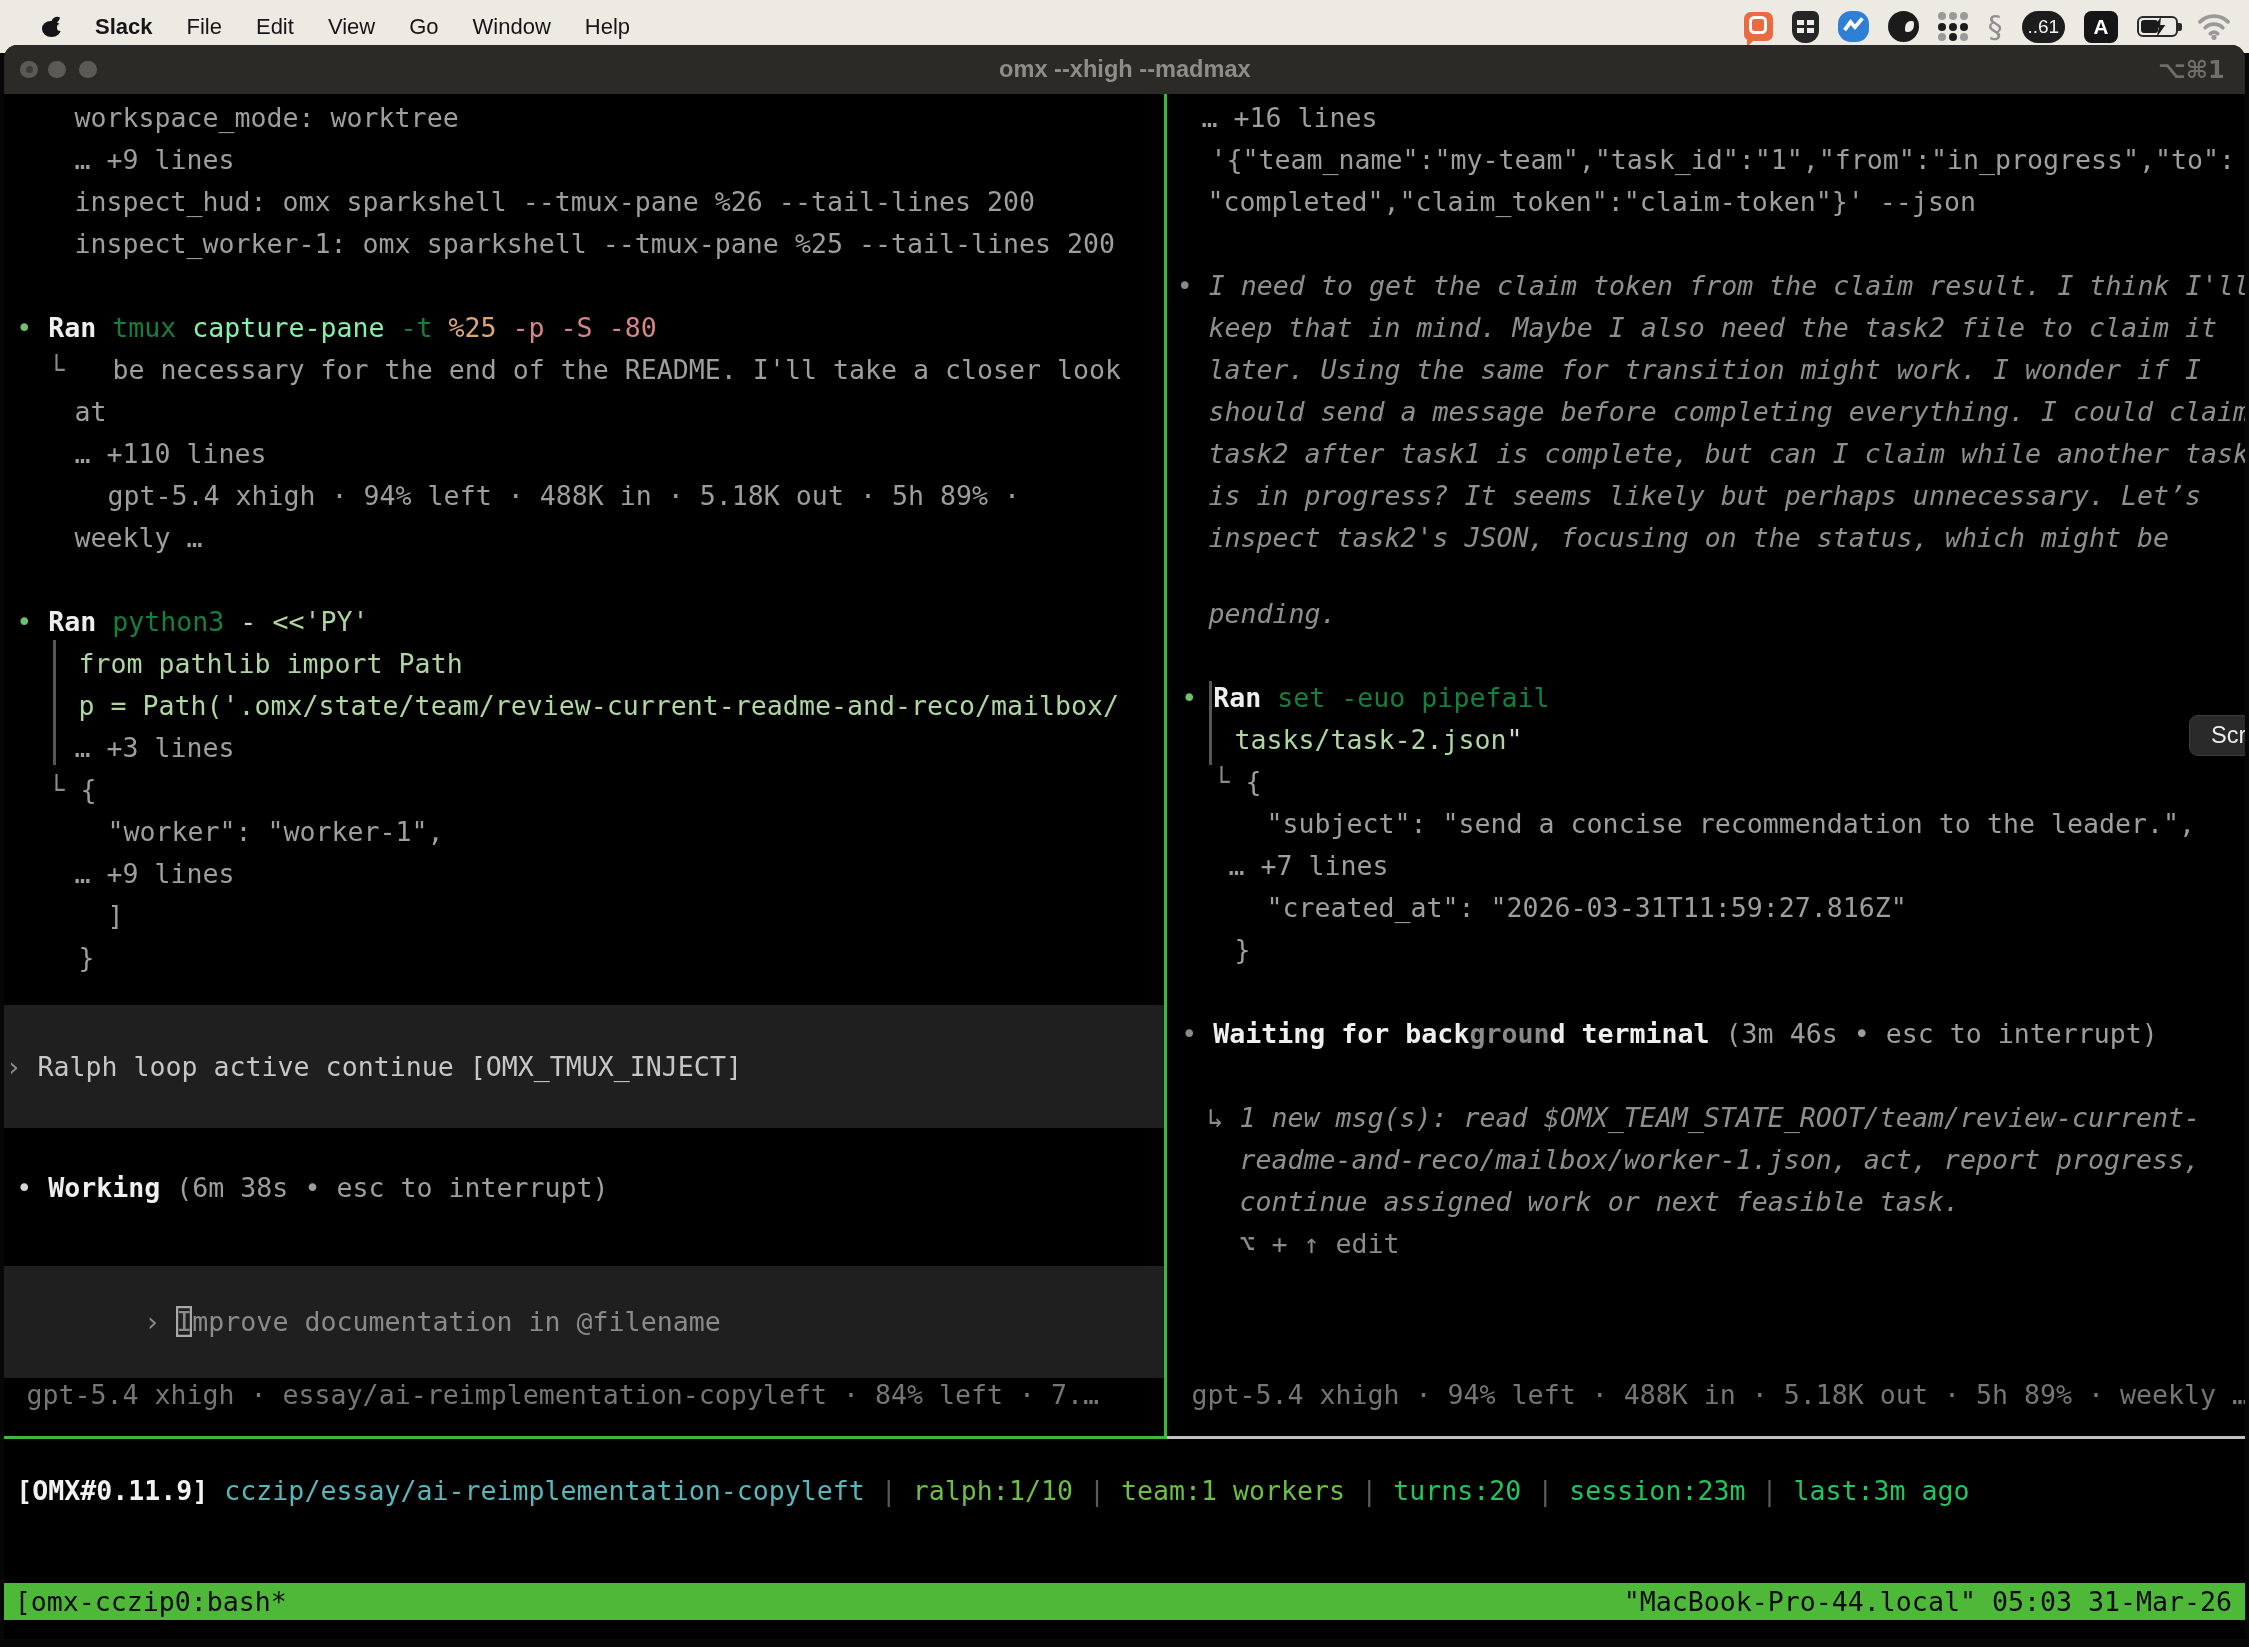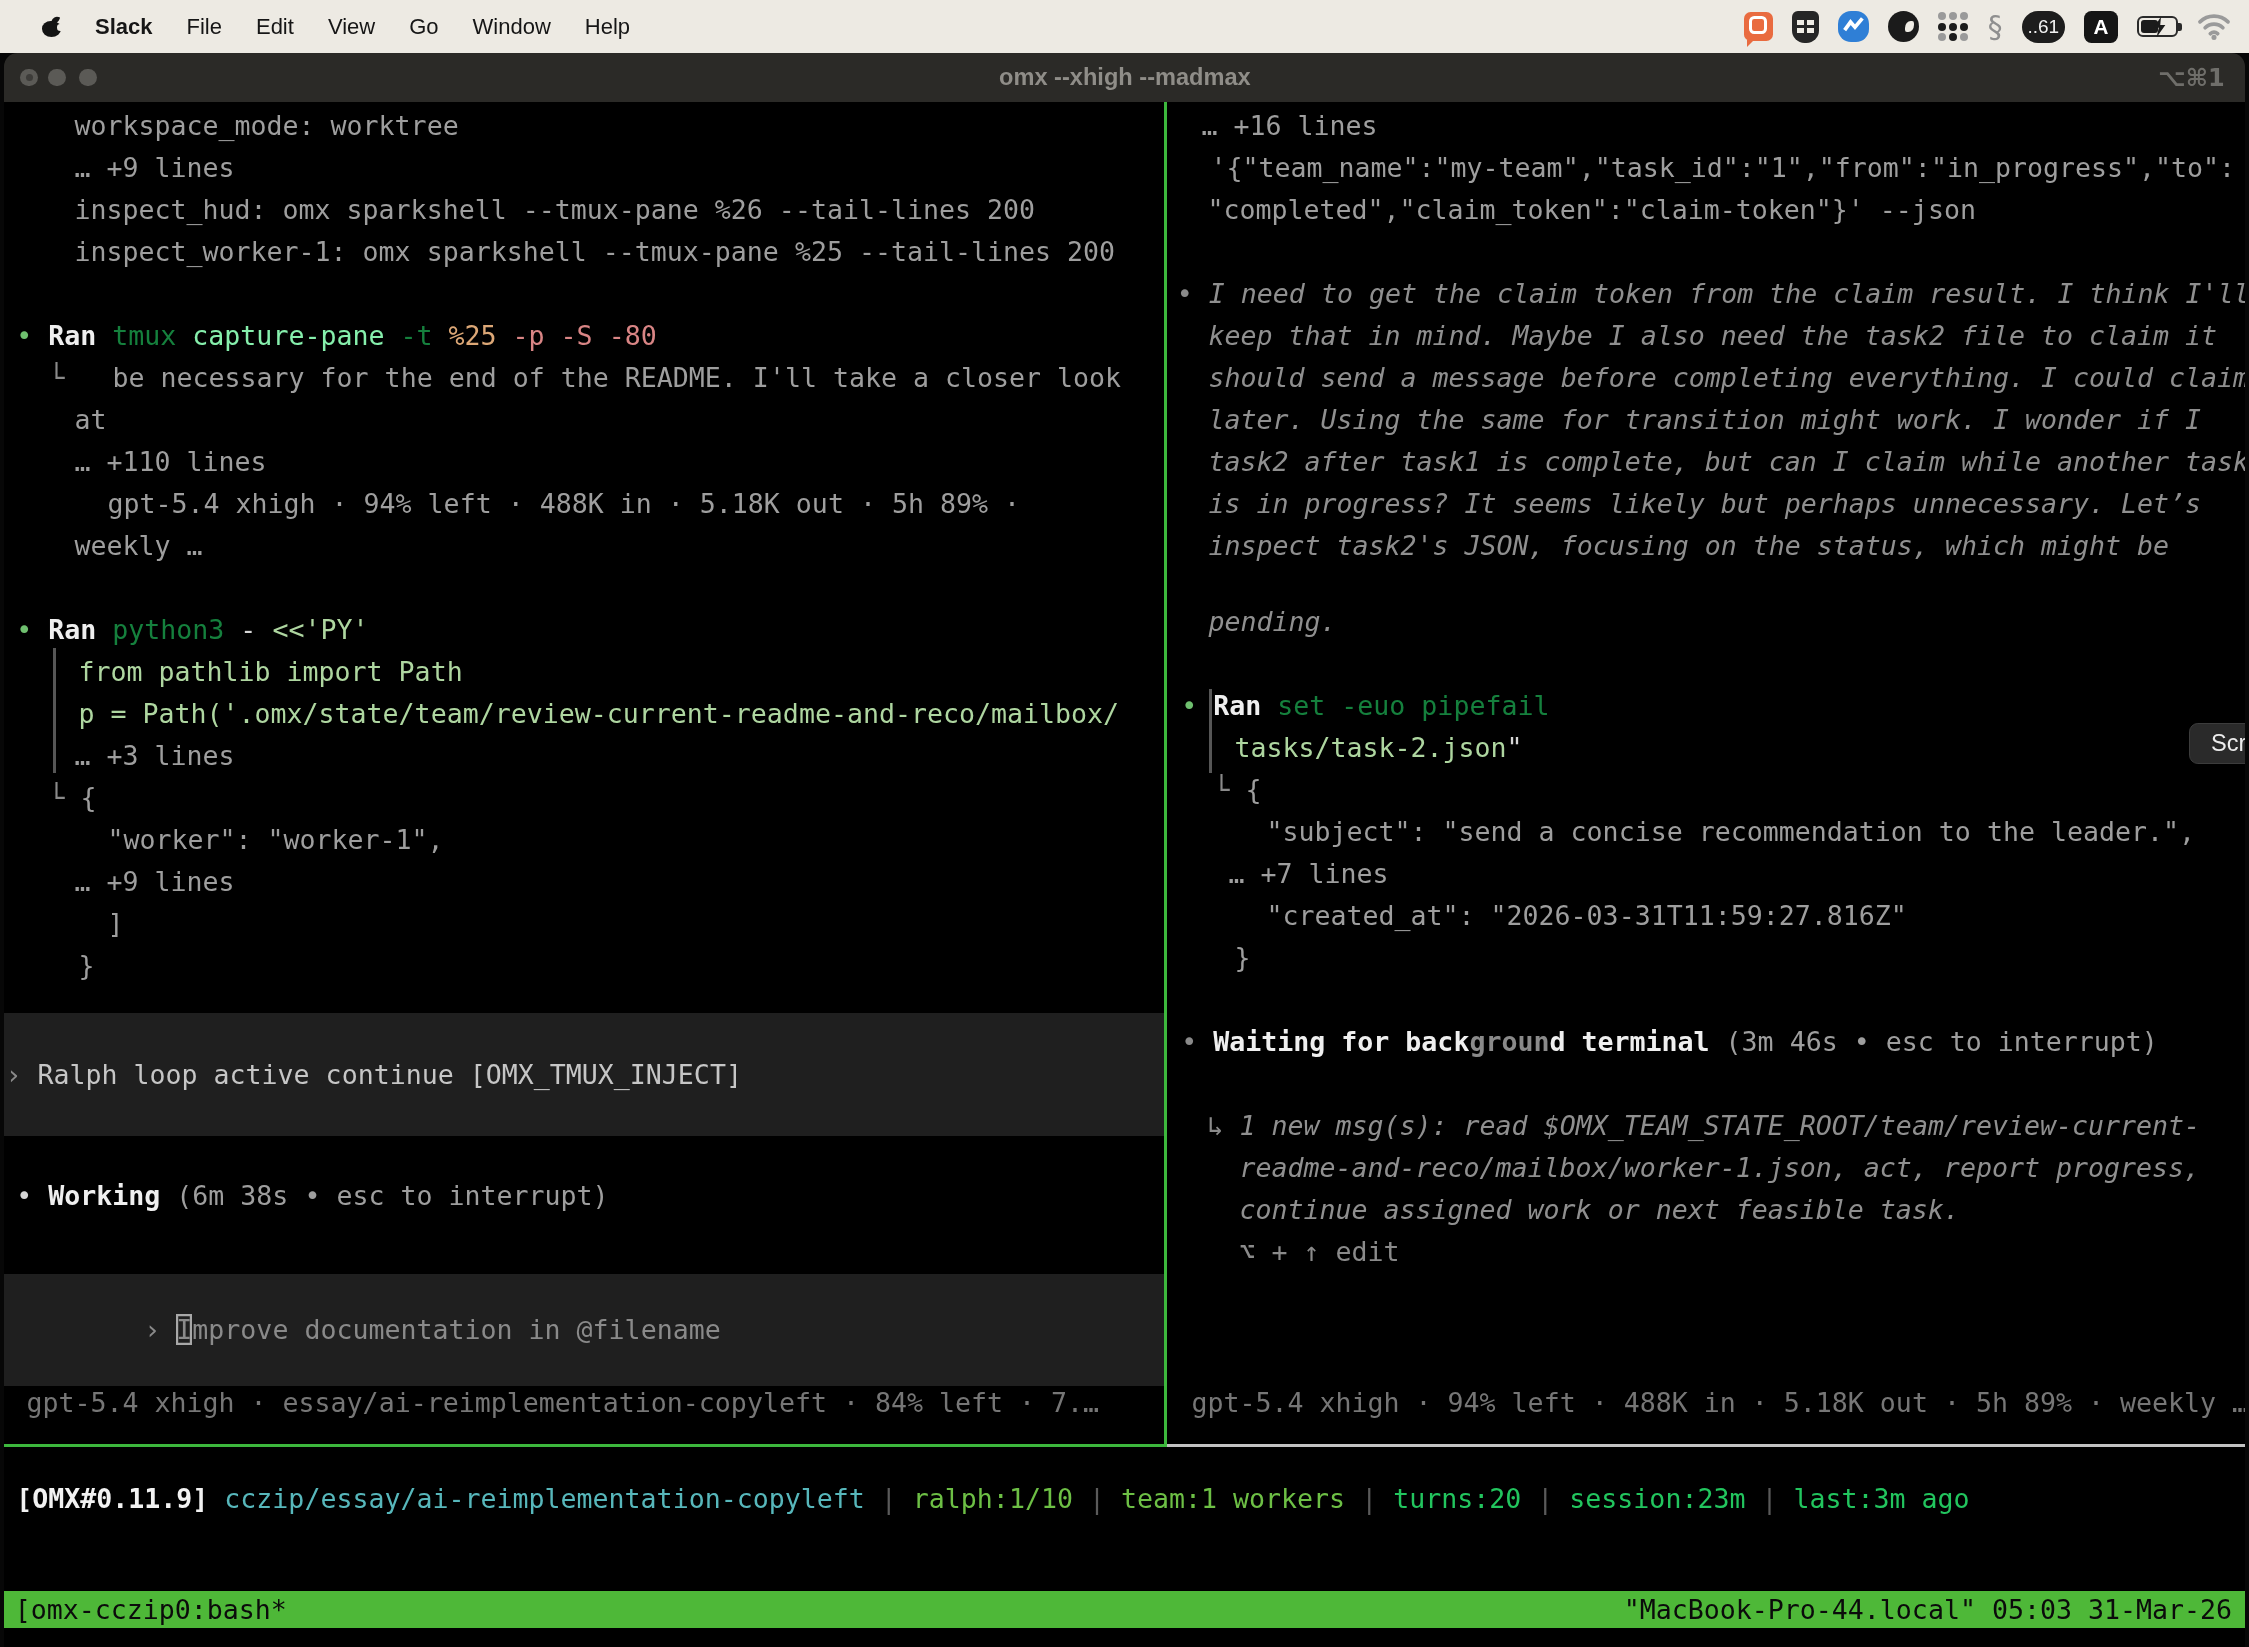--- a/index.html
+++ b/index.html
@@ -32,21 +32,21 @@
   .ic-squig{font-family:"DejaVu Sans",sans-serif;font-size:29.5px;color:#8f8f8f;}
   .ic-count{min-width:41px;height:32px;background:#1d1d1d;border-radius:16px;color:#f2f2f2;
     font-size:19px;display:flex;align-items:center;justify-content:center;padding:0 5.9px;}
   .ic-key{width:34px;height:32px;background:#151515;border-radius:7.4px;color:#fff;font-weight:bold;font-size:20.7px;display:flex;align-items:center;justify-content:center;}
   .ic-batt{position:relative;width:41px;height:20.7px;border:2.2px solid #2a2a2a;border-radius:5.9px;}
   .ic-batt .fill{position:absolute;left:1.5px;top:1.5px;width:17.7px;height:13.3px;background:#1b1b1b;border-radius:3px;}
   .ic-batt .nub{position:absolute;right:-5.9px;top:5.2px;width:3.7px;height:7.4px;background:#2a2a2a;border-radius:0 2.2px 2.2px 0;}
   .ic-wifi{width:34px;height:26.6px;}
 
   
-  #window{position:absolute;left:4.4px;top:53px;width:2241px;height:1594px;background:#000;
+  #window{position:absolute;left:4.4px;top:45px;width:2241px;height:1594px;background:#000;
     border-radius:13.3px 13.3px 0 0;overflow:hidden;}
   #titlebar{position:absolute;left:0;top:0;width:100%;height:49px;background:#2b2a27;}
   .tl{position:absolute;top:15.5px;width:17.7px;height:17.7px;border-radius:50%;background:#5b5a56;}
   .tl.c1{left:16px;} .tl.c2{left:44px;} .tl.c3{left:75px;}
   .tl.c1 i{position:absolute;left:5.2px;top:5.2px;width:7.4px;height:7.4px;border-radius:50%;background:#3d3c39;display:block;}
   #win-title{position:absolute;left:0;top:0;width:100%;height:49px;display:flex;align-items:center;justify-content:center;
     font-family:"Liberation Sans","DejaVu Sans",sans-serif;font-weight:bold;font-size:23.6px;color:#8f8d88;}
   #win-shortcut{position:absolute;right:20.7px;top:0;height:49px;display:flex;align-items:center;
     font-family:"DejaVu Sans",sans-serif;font-size:24px;color:#6f6e6a;font-weight:bold;}
 
@@ -228,22 +228,22 @@
   </div>
 
   <div class="pane" id="pane-right">
     <div class="rows">
         <div class="trow" style="padding-left: 32px;"><span class="fg">… +16 lines</span></div>
         <div class="trow" style="padding-left: 41px;"><span class="fg">'{"team_name":"my-team","task_id":"1","from":"in_progress","to":</span></div>
         <div class="trow" style="padding-left: 38px;"><span class="fg">"completed","claim_token":"claim-token"}' --json</span></div>
         <div class="trow"></div>
         <div class="trow" style="padding-left: 7.4px;"><span class="dim">• </span><span class="it">I need to get the claim token from the claim result. I think I'll</span></div>
         <div class="trow" style="padding-left: 39px;"><span class="it">keep that in mind. Maybe I also need the task2 file to claim it</span></div>
+        <div class="trow" style="padding-left: 39px;"><span class="it">later. Using the same for transition might work. I wonder if I</span></div>
         <div class="trow" style="padding-left: 39px;"><span class="it">should send a message before completing everything. I could claim</span></div>
-        <div class="trow" style="padding-left: 39px;"><span class="it">later. Using the same for transition might work. I wonder if I</span></div>
         <div class="trow" style="padding-left: 39px;"><span class="it">task2 after task1 is complete, but can I claim while another task</span></div>
         <div class="trow" style="padding-left: 39px;"><span class="it">is in progress? It seems likely but perhaps unnecessary. Let’s</span></div>
         <div class="trow" style="padding-left: 39px;"><span class="it">inspect task2's JSON, focusing on the status, which might be</span></div>
         <div class="trow" style="padding-left: 39px; margin-top: 34px;"><span class="it">pending.</span></div>
         <div class="trow"></div>
         <div class="trow" style="padding-left: 11.8px;"><span class="dotg">• </span><span class="wb">Ran </span><span class="b">set -euo pipefail</span></div>
         <div class="trow" style="padding-left: 65px;"><span class="g">tasks/task-2.json</span><span class="w2">"</span></div>
         <div class="trow" style="padding-left: 44px;"><span class="dim">└ </span><span class="fg">{</span></div>
         <div class="trow" style="padding-left: 97px;"><span class="fg">"subject": "send a concise recommendation to the leader.",</span></div>
         <div class="trow" style="padding-left: 59px;"><span class="fg">… +7 lines</span></div>

